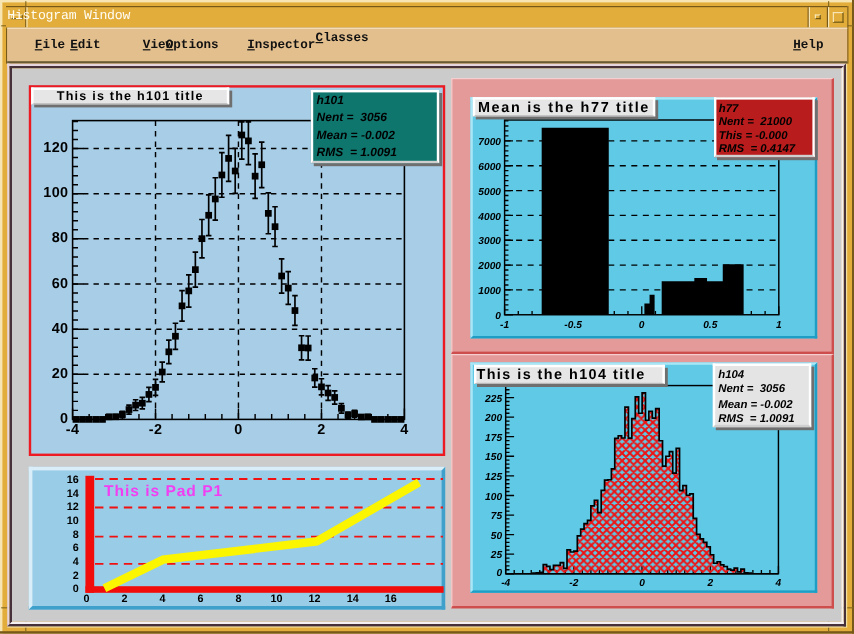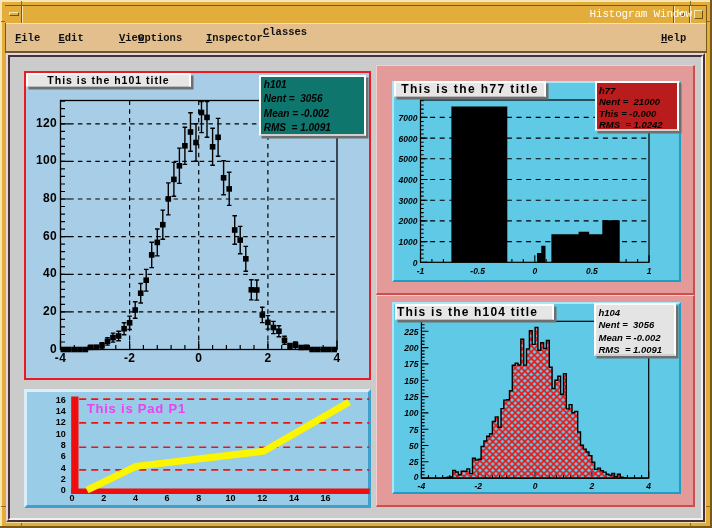--- a/index.html
+++ b/index.html
@@ -30,25 +30,25 @@
   <div class="abs" style="left:668px;top:0;width:1px;height:17px;background:#77591a"></div>
   <div class="abs" style="left:669px;top:0;width:1px;height:17px;background:#f7e6b3"></div>
   <div class="abs" style="left:684px;top:0;width:1px;height:17px;background:#77591a"></div>
   <div class="abs" style="left:685px;top:0;width:1px;height:17px;background:#f7e6b3"></div>
 
   <div class="abs" style="left:4.3px;top:6px;width:7.5px;height:2.5px;background:#e3ad3b;border-top:1.4px solid #f7e6b3;border-left:1.4px solid #f7e6b3;border-right:1.4px solid #6e5713;border-bottom:1.4px solid #6e5713"></div>
 
   <div class="abs" style="left:674px;top:6px;width:2.5px;height:2.5px;background:#e3ad3b;border-top:1.3px solid #f7e6b3;border-left:1.3px solid #f7e6b3;border-right:1.3px solid #6e5713;border-bottom:1.3px solid #6e5713"></div>
 
   <div class="abs" style="left:688.5px;top:4px;width:7px;height:7px;background:#e3ad3b;border-top:1.5px solid #f7e6b3;border-left:1.5px solid #f7e6b3;border-right:1.5px solid #6e5713;border-bottom:1.5px solid #6e5713"></div>
-  <div class="abs" style="left:1px;top:0;width:686px;text-align:right;font:11px 'Liberation Mono',monospace;letter-spacing:-0.2px;color:#fffdf4;line-height:17px">Histogram Window</div>
+  <div class="abs" style="left:1px;top:0;width:686px;text-align:left;font:11px 'Liberation Mono',monospace;letter-spacing:-0.2px;color:#fffdf4;line-height:17px">Histogram Window</div>
 </div>
 
 <div class="abs" style="left:6px;top:22.5px;width:700px;height:28.5px;background:#e3bf8e;border-top:1px solid #f6e2c0;font:bold 10.5px 'Liberation Mono',monospace;color:#111">
-    <span style="position:absolute;left:9px;top:8.5px"><u>F</u>ile</span>
+    <span style="position:absolute;left:23px;top:8.5px"><u>F</u>ile</span>
     <span style="position:absolute;left:52.5px;top:8.5px"><u>E</u>dit</span>
     <span style="position:absolute;left:113px;top:8.5px"><u>V</u>iew</span>
     <span style="position:absolute;left:132.1px;top:8.5px"><u>O</u>ptions</span>
     <span style="position:absolute;left:200px;top:8.5px"><u>I</u>nspector</span>
     <span style="position:absolute;left:257.0px;top:2px"><u>C</u>lasses</span>
     <span style="position:absolute;left:655px;top:8.5px"><u>H</u>elp</span>
   </div>
 <div class="abs" style="left:6px;top:51px;width:700px;height:2px;background:#6a5a34"></div>
 
 <div class="abs" style="left:6px;top:53px;width:699px;height:468.5px">
@@ -210,26 +210,26 @@
       <text x="417.5" y="162.3" text-anchor="end">5000</text>
       <text x="417.5" y="141.60000000000002" text-anchor="end">6000</text>
       <text x="417.5" y="120.9" text-anchor="end">7000</text>
       <text x="420.5" y="273.5" text-anchor="middle">-1</text>
       <text x="477.625" y="273.5" text-anchor="middle">-0.5</text>
       <text x="534.75" y="273.5" text-anchor="middle">0</text>
       <text x="591.875" y="273.5" text-anchor="middle">0.5</text>
       <text x="649.0" y="273.5" text-anchor="middle">1</text>
     </g>
 </svg>
-<div style="position:absolute;left:394px;top:81px;width:152px;height:15.5px;background:#e6e6e6;border-top:2px solid #fff;border-left:2px solid #fff;border-right:2px solid #fff;border-bottom:1px solid #bbb;box-shadow:2.5px 2.5px 0 #6f6f6f;box-sizing:border-box;font:bold 12px 'Liberation Sans',sans-serif;letter-spacing:1.4px;text-align:center;line-height:12.5px">This is the h77 title</div>
+<div style="position:absolute;left:394px;top:81px;width:152px;height:15.5px;background:#e6e6e6;border-top:2px solid #fff;border-left:2px solid #fff;border-right:2px solid #fff;border-bottom:1px solid #bbb;box-shadow:2.5px 2.5px 0 #6f6f6f;box-sizing:border-box;font:bold 12px 'Liberation Sans',sans-serif;letter-spacing:1.4px;text-align:center;line-height:12.5px">Mean is the h77 title</div>
 <div style="position:absolute;left:594.5px;top:81px;width:84.5px;height:49.5px;background:#b91c1c;border-top:2px solid #fff;border-left:2px solid #fff;border-right:2px solid #fff;border-bottom:2px solid #cfcfcf;box-shadow:2.5px 2.5px 0 #6f6f6f;box-sizing:border-box;font:italic bold 9.5px 'Liberation Sans',sans-serif;padding:2px 0 0 2.5px">
     <div style="height:11.3px;line-height:11.3px;white-space:pre">h77</div>
     <div style="height:11.3px;line-height:11.3px;white-space:pre">Nent =  21000</div>
     <div style="height:11.3px;line-height:11.3px;white-space:pre">This = -0.000</div>
-    <div style="height:11.3px;line-height:11.3px;white-space:pre">RMS  = 1.0242</div>
+    <div style="height:11.3px;line-height:11.3px;white-space:pre">RMS  = 0.4147</div>
   </div>
 
 <div class="abs" style="left:376px;top:294.5px;width:318.6px;height:212px;background:#e59a9a;border-top:1.5px solid #f4cfcf;border-left:1.5px solid #f4cfcf;border-right:2.5px solid #ce4e4e;border-bottom:2.5px solid #ce4e4e;box-sizing:border-box"></div>
 <div class="abs" style="left:392px;top:302px;width:288.5px;height:192px;background:#5fc9e6;border-top:2px solid #a9e6f6;border-left:2px solid #a9e6f6;border-right:2.5px solid #1e9ec4;border-bottom:2.5px solid #1e9ec4;box-sizing:border-box"></div>
 <svg style="position:absolute;left:394px;top:304px" width="285" height="190" viewBox="394 304 285 190">
 <defs>
       <pattern id="ht" patternUnits="userSpaceOnUse" width="6.4" height="6.4">
 <path d="M0 0l6.4 6.4M6.4 0l-6.4 6.4M-1.3 5.1l2.6 2.6M5.1 -1.3l2.6 2.6M7.7 5.1l-2.6 2.6M1.3 -1.3l-2.6 2.6" stroke="#ee1212" stroke-width="1.7" fill="none"></path>
 </pattern>
     </defs>

